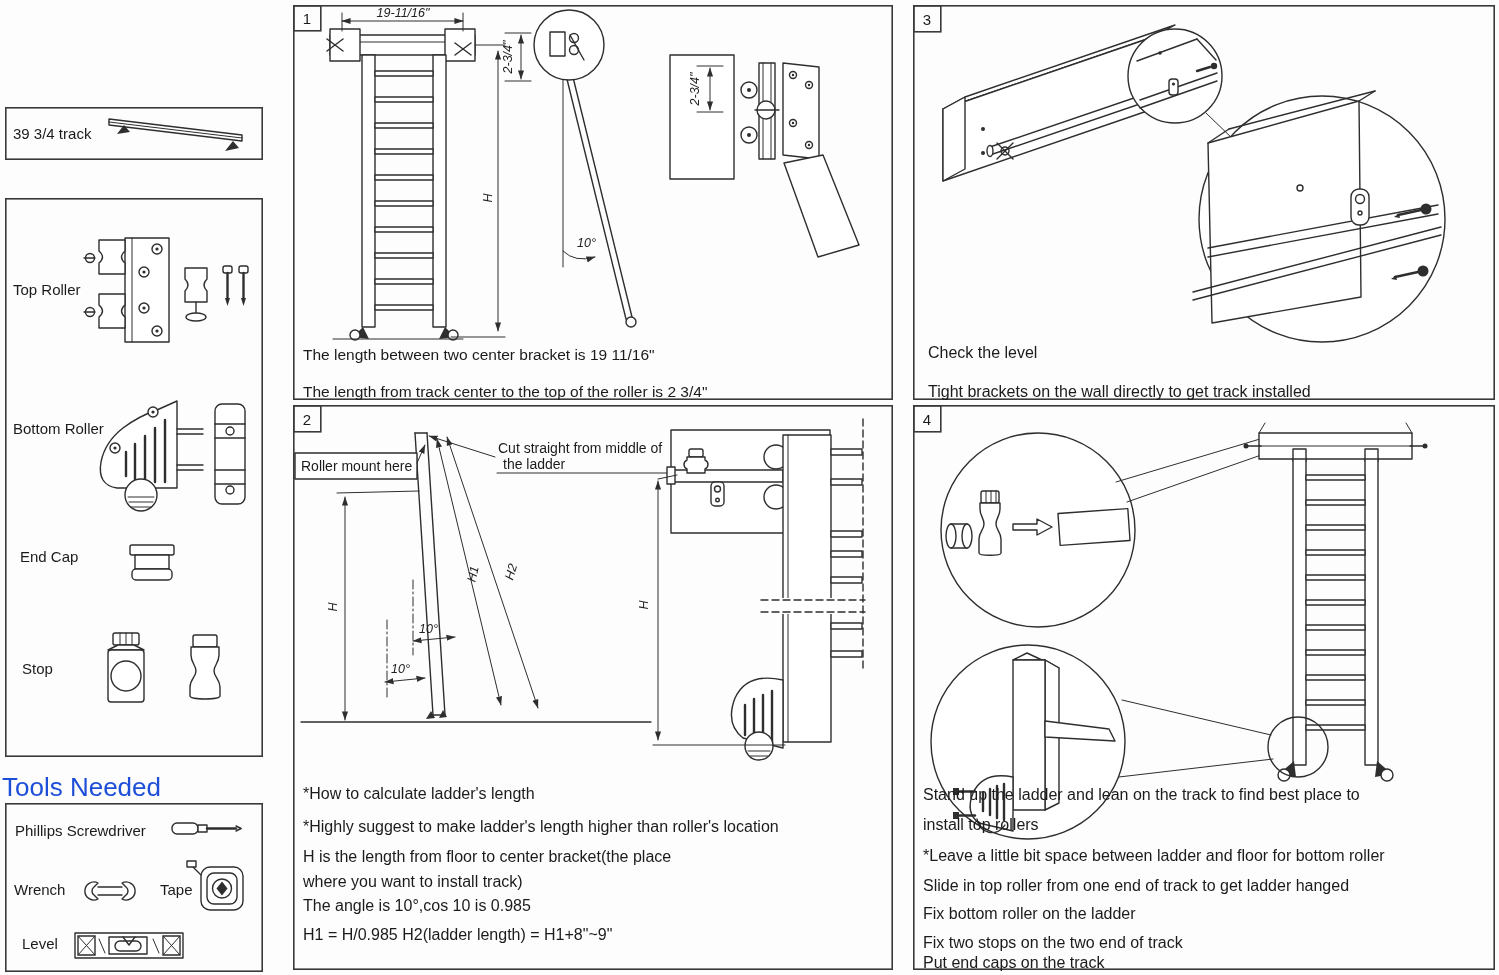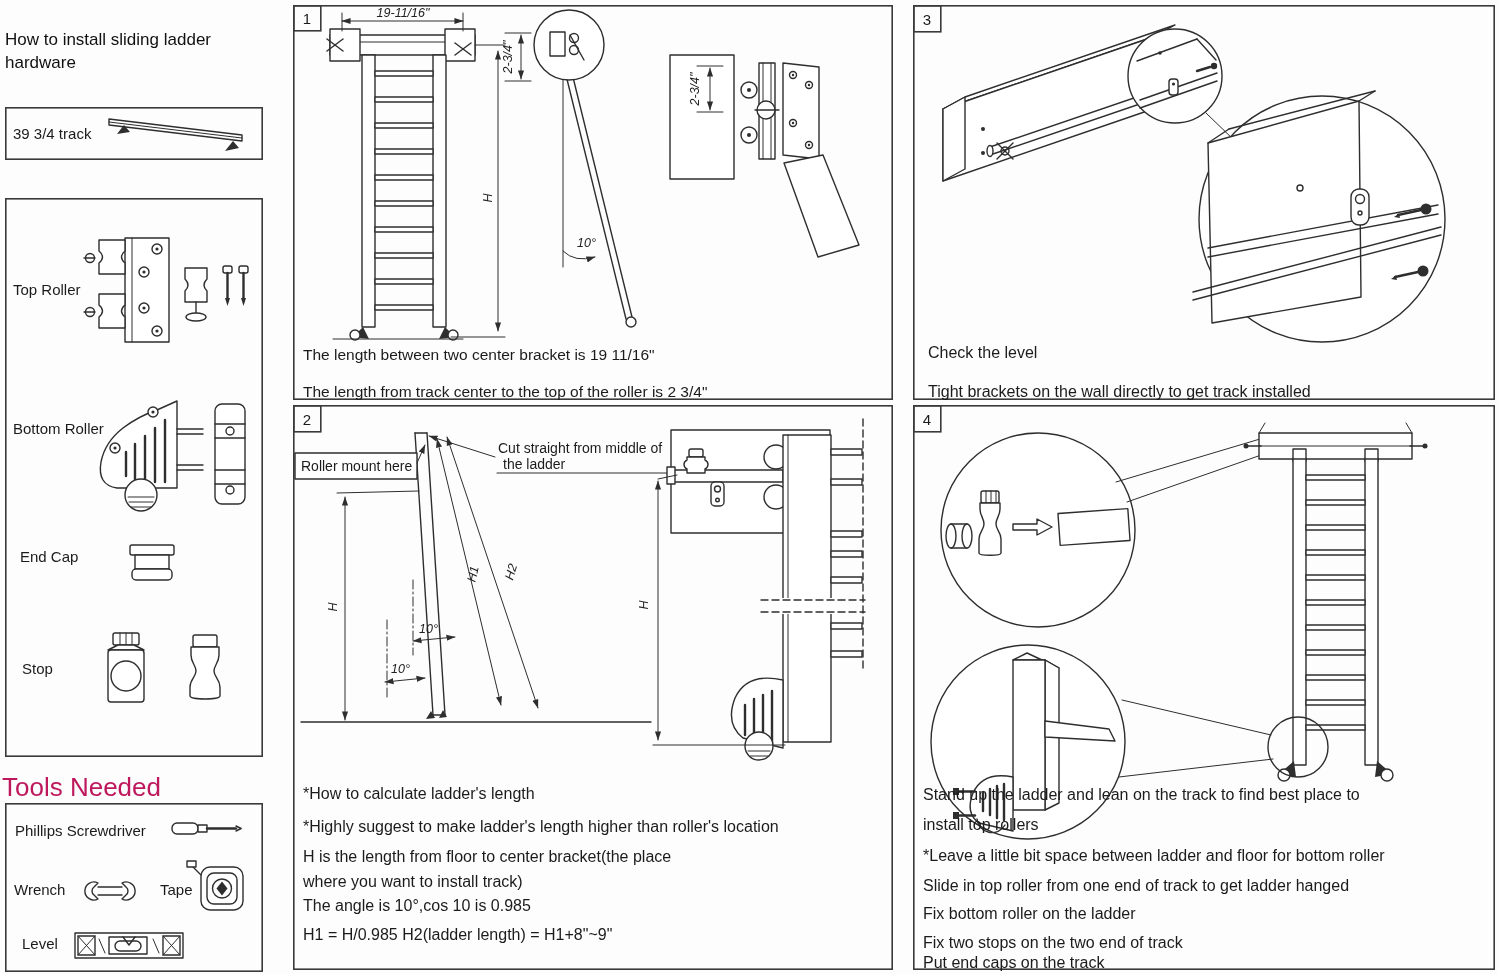--- a/index.html
+++ b/index.html
@@ -16,31 +16,27 @@
   .brd{fill:none;stroke:#3a3a3a;stroke-width:1.6;}
   text{fill:#1b1b1b;font-family:"Liberation Sans",sans-serif;}
   .t14{font-size:14px;}
   .t15{font-size:15px;}
   .t16{font-size:16px;}
   .t155{font-size:15.5px;}
   .dim{font-size:12.5px;font-style:italic;fill:#222;}
   .num{font-size:15px;}
   #doc-title{position:absolute;left:5px;top:28px;width:240px;font-size:17px;
              line-height:23px;color:#111;}
-  #tools-heading{position:absolute;left:2px;top:772px;font-size:26px;color:#be185d;}
+  #tools-heading{position:absolute;left:2px;top:772px;font-size:26px;color:#1d4ed8;}
 </style>
 </head>
 <body>
 
 <div id="sheet">
 
-  <div id="doc-title">
-    <div>How to install sliding ladder</div>
-    <div>hardware</div>
-  </div>
 
   <svg id="track-svg" style="left:5px;top:107px;" width="258" height="53" viewBox="0 0 258 53">
     <rect class="brd" x="0.8" y="0.8" width="256.4" height="51.4"></rect>
     <text class="t15" x="8" y="32">39 3/4 track</text>
     <g>
       <polygon class="ln wh" points="104,12 237,28 237,34 104,18"></polygon>
       <line class="ln thin" x1="104" y1="15" x2="237" y2="31"></line>
       <path class="fl" d="M119,18 l-7,9 l13,-2 z"></path>
       <path class="fl" d="M228,34 l-8,10 l14,-3 z"></path>
     </g>

